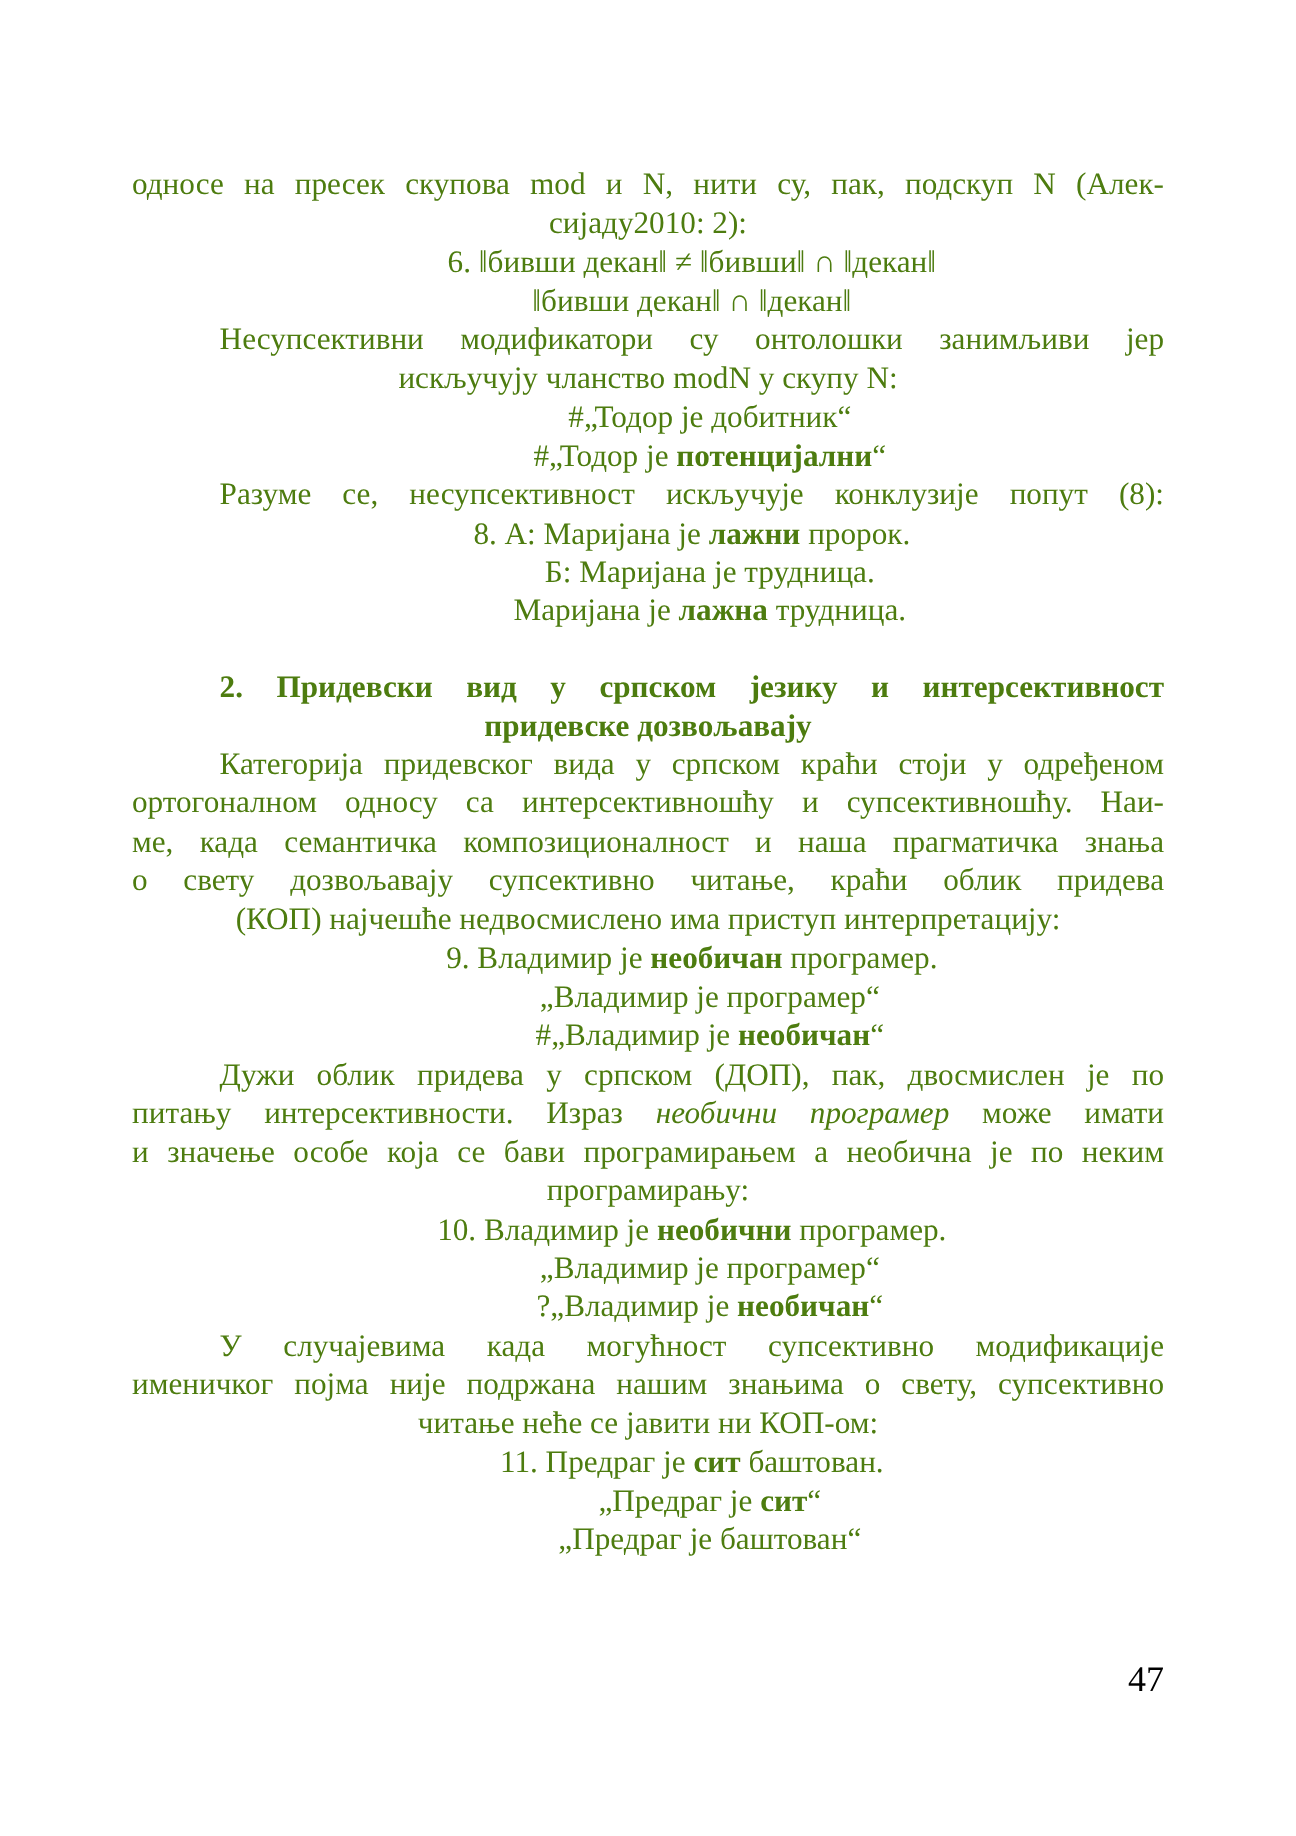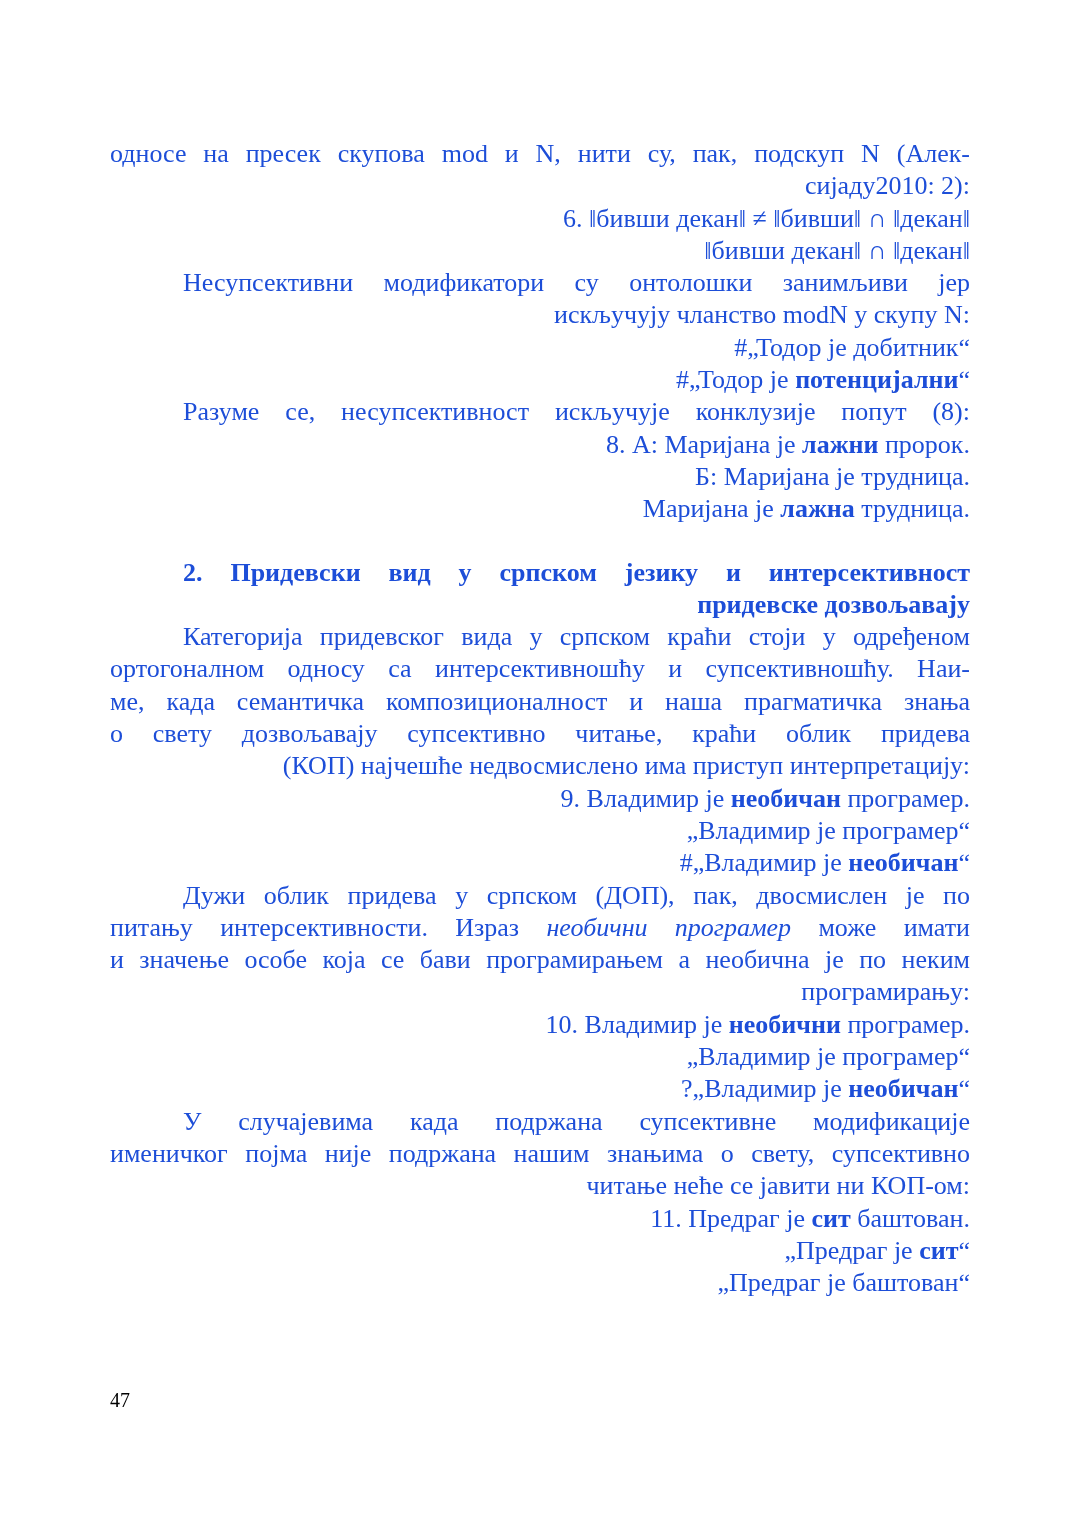--- a/index.html
+++ b/index.html
@@ -4,35 +4,35 @@
 <title>Page 47</title>
 <style>
   * { box-sizing: border-box; margin: 0; padding: 0; }
   html, body { background: #ffffff; }
   body { width: 1080px; height: 1530px; position: relative;
          font-family: "Liberation Serif", "DejaVu Serif", serif; color: #000000; }
   .page { position: absolute; left: 0; top: 0; width: 1080px; height: 1530px;
           background: #ffffff; overflow: hidden; }
   .text-column { position: absolute; left: 110px; top: 138px; width: 860px;
                  font-size: 26px; line-height: 32.3px; color: #000000; }
-  .line { text-align: right; }
+  .line { text-align: center; }
   .line.j { text-align: justify; text-align-last: justify; }
   .ind-p { padding-left: 73px; }
   .ind-s { padding-left: 103px; }
   .gap-before { margin-top: 31px; }
   b { font-weight: bold; }
   i { font-style: italic; }
   .page-number { position: absolute; top: 1384px; left: 110px; width: 860px;
-                 text-align: left; font-size: 20px; line-height: 32.3px; }
+                 text-align: right; font-size: 30px; line-height: 32.3px; }
 </style>
 </head>
 <body style="background: rgb(255, 255, 255);">
 
 <div class="page" style="background: rgb(255, 255, 255);">
-  <div class="text-column" style="color: #1d4ed8;">
+  <div class="text-column" style="color: #4d7c0f;">
       <div class="block">
         <div class="line j">односе на пресек скупова mod и N, нити су, пак, подскуп N (Алек-</div>
         <div class="line l">сијаду2010: 2):</div>
       </div>
       <div class="block">
         <div class="line l ind-p">6. ‖бивши декан‖ ≠ ‖бивши‖ ∩ ‖декан‖</div>
         <div class="line l ind-p">‖бивши декан‖ ∩ ‖декан‖</div>
       </div>
       <div class="block">
         <div class="line j ind-p">Несупсективни модификатори су онтолошки занимљиви јер</div>
@@ -71,21 +71,21 @@
         <div class="line j">питању интерсективности. Израз <i>необични програмер</i> може имати</div>
         <div class="line j">и значење особе која се бави програмирањем а необична је по неким</div>
         <div class="line l">програмирању:</div>
       </div>
       <div class="block">
         <div class="line l ind-p">10. Владимир је <b>необични</b> програмер.</div>
         <div class="line l ind-s">„Владимир је програмер“</div>
         <div class="line l ind-s">?„Владимир је <b>необичан</b>“</div>
       </div>
       <div class="block">
-        <div class="line j ind-p">У случајевима када подржана супсективне модификације</div>
+        <div class="line j ind-p">У случајевима када могућност супсективно модификације</div>
         <div class="line j">именичког појма није подржана нашим знањима о свету, супсективно</div>
         <div class="line l">читање неће се јавити ни КОП-ом:</div>
       </div>
       <div class="block">
         <div class="line l ind-p">11. Предраг је <b>сит</b> баштован.</div>
         <div class="line l ind-s">„Предраг је <b>сит</b>“</div>
         <div class="line l ind-s">„Предраг је баштован“</div>
       </div>
     </div>
   <div class="page-number">47</div>

